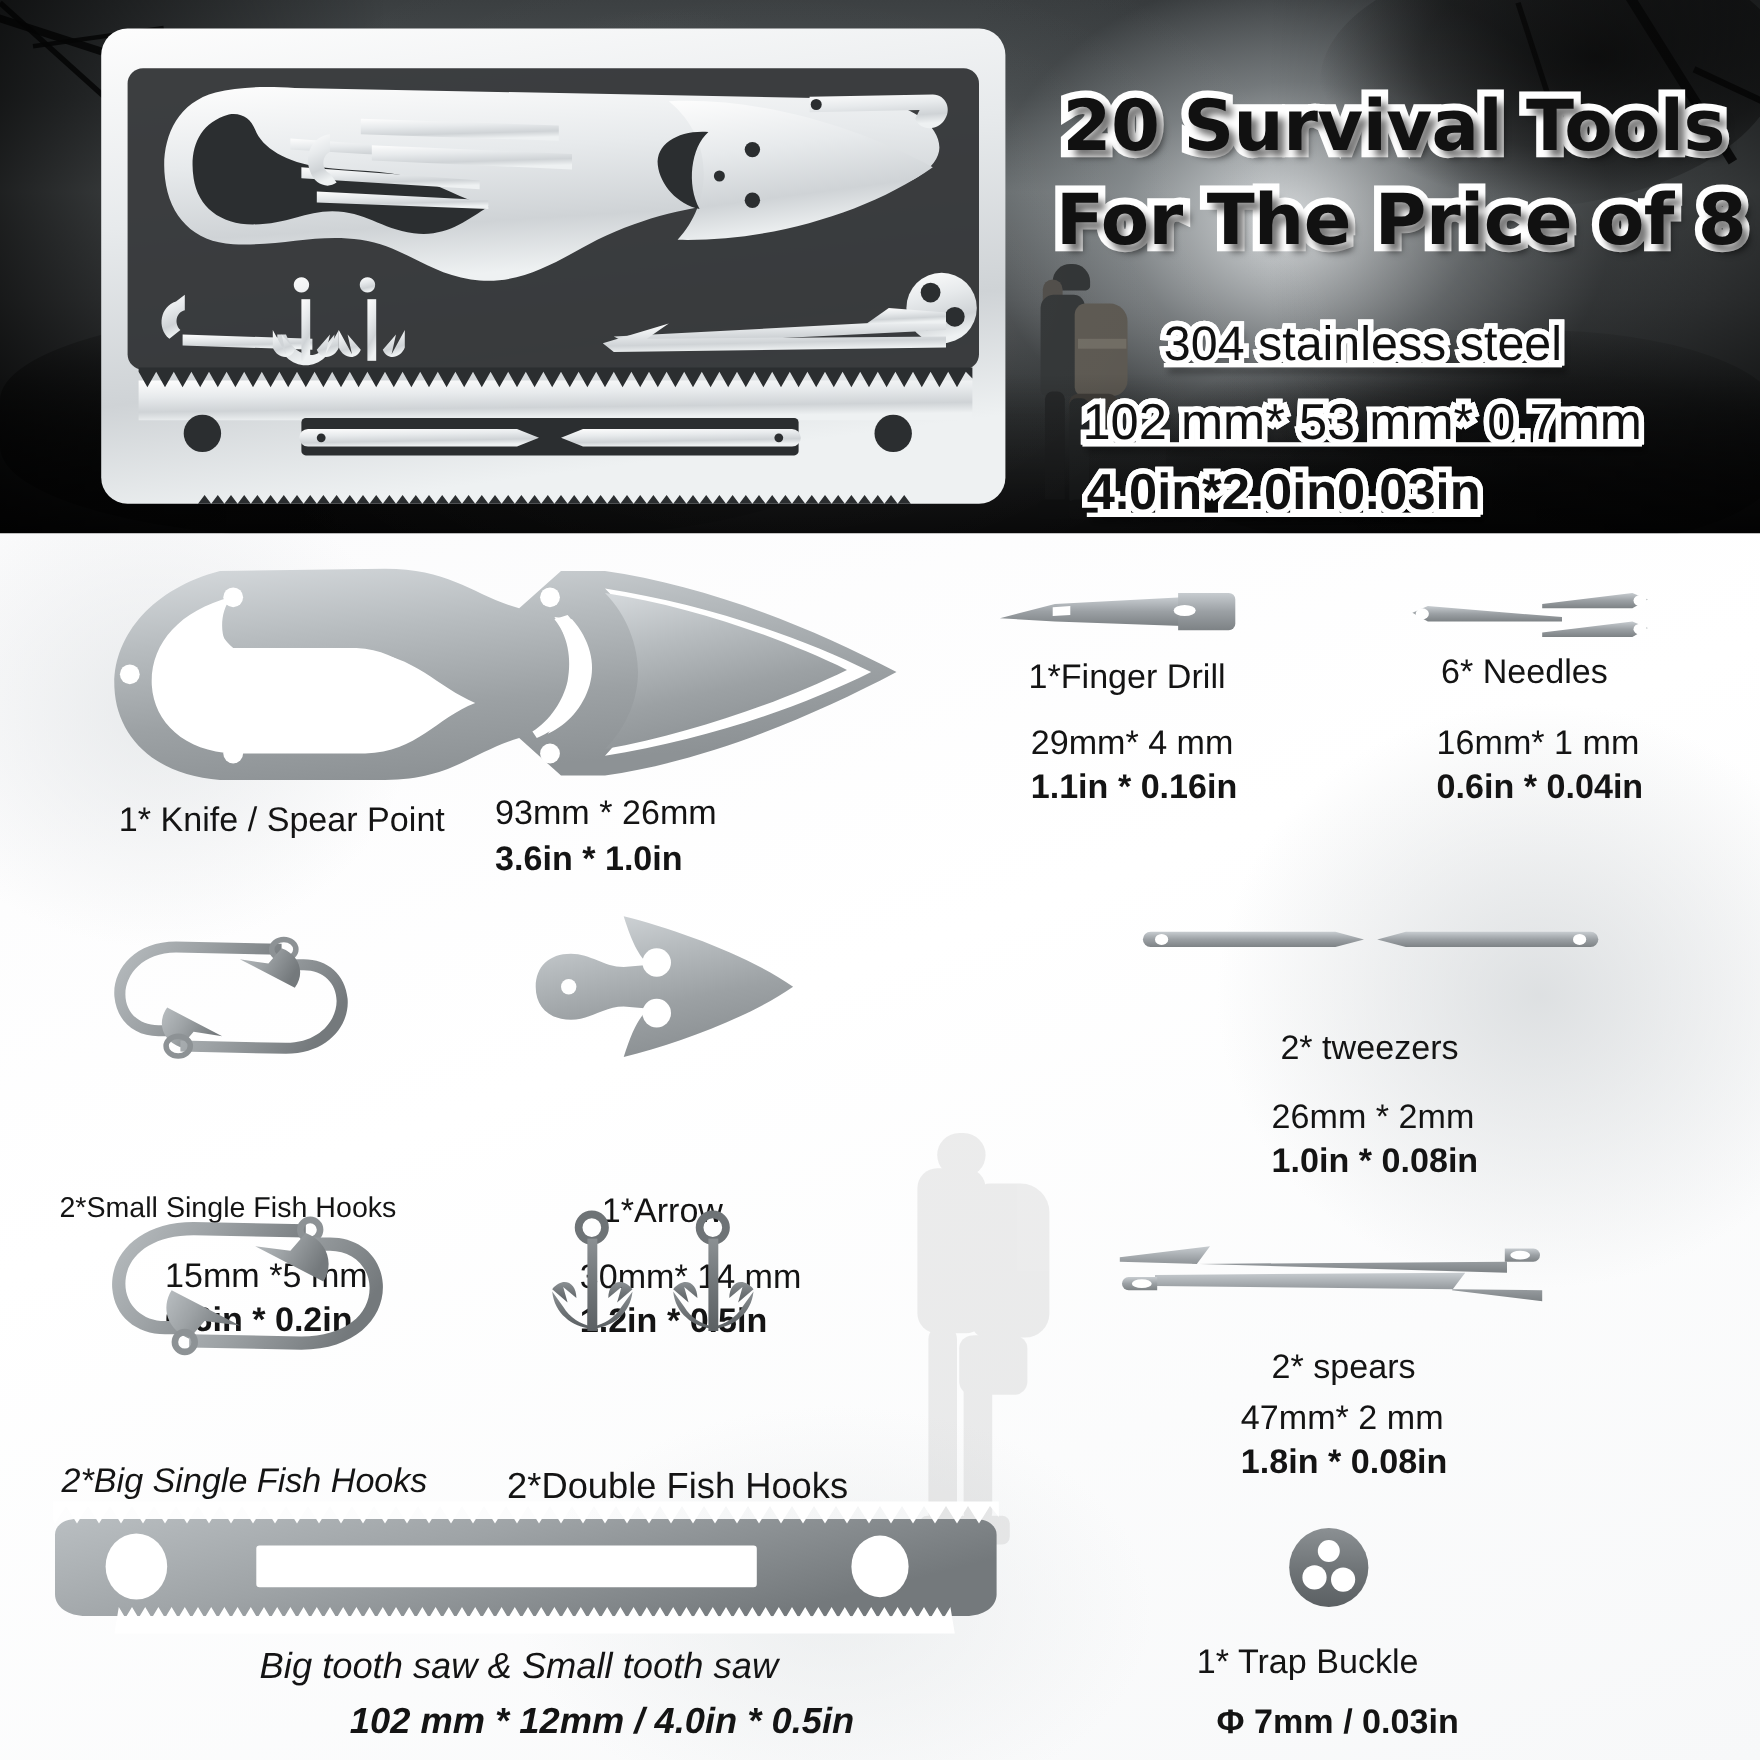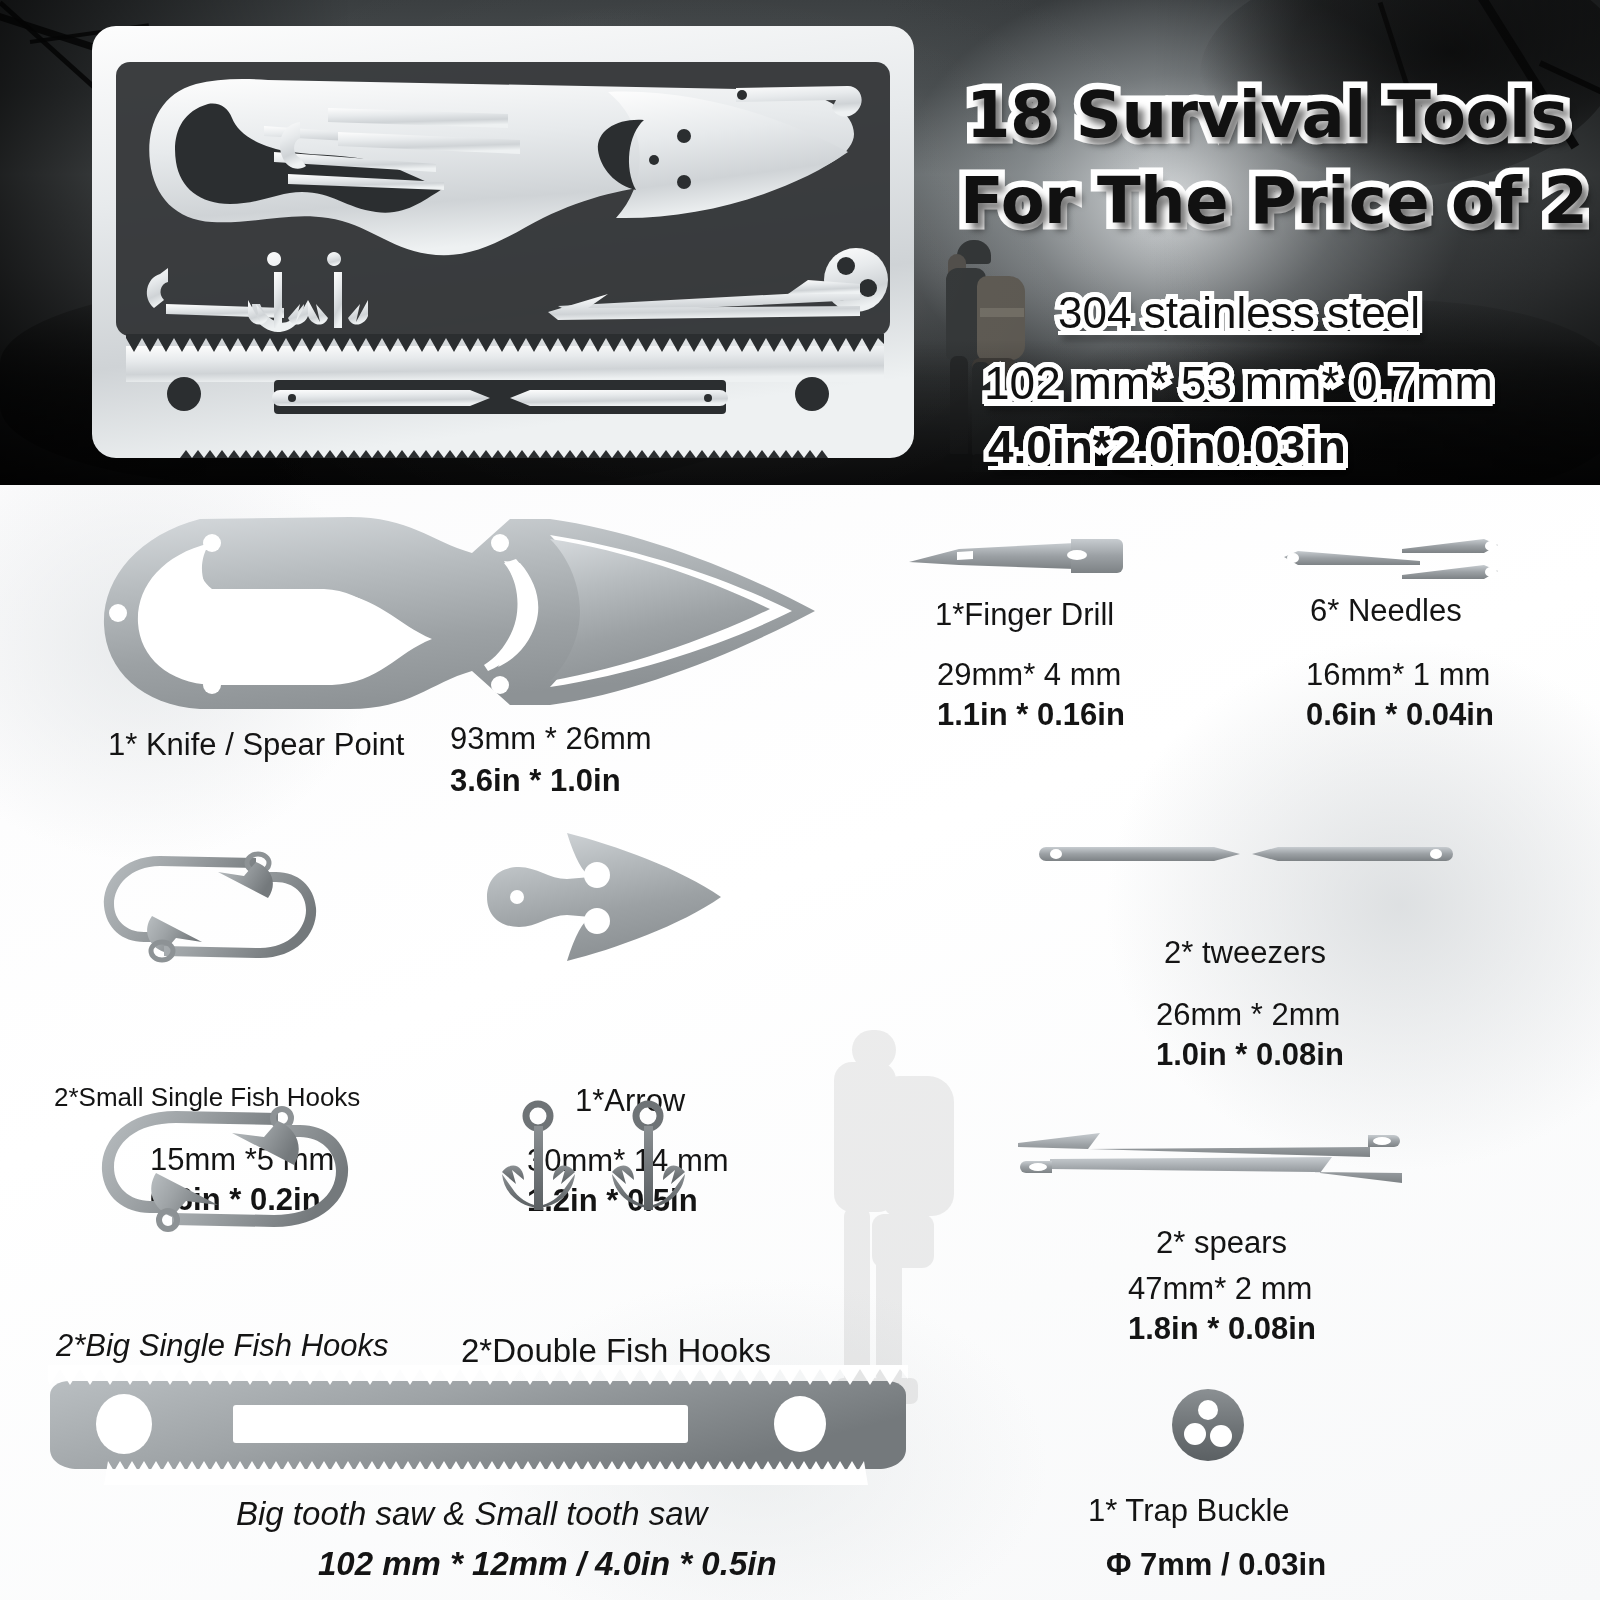--- a/index.html
+++ b/index.html
@@ -232,22 +232,22 @@
 
     <rect fill="#2b2e30" x="186" y="358" width="452" height="34" rx="4"></rect>
     <path class="steel-hero" d="M192,368 h190 l20,8 l-20,8 h-190 a8,8 0 0 1 0,-16 Z"></path>
     <path class="steel-hero" d="M632,368 h-190 l-20,8 l20,8 h190 a8,8 0 0 0 0,-16 Z"></path>
     <circle fill="#2b2e30" cx="204" cy="376" r="4"></circle>
     <circle fill="#2b2e30" cx="620" cy="376" r="4"></circle>
 
     <path fill="#2b2e30" d="M92,436 L98,428 L104,436 L110,428 L116,436 L122,428 L128,436 L134,428 L140,436 L146,428 L152,436 L158,428 L164,436 L170,428 L176,436 L182,428 L188,436 L194,428 L200,436 L206,428 L212,436 L218,428 L224,436 L230,428 L236,436 L242,428 L248,436 L254,428 L260,436 L266,428 L272,436 L278,428 L284,436 L290,428 L296,436 L302,428 L308,436 L314,428 L320,436 L326,428 L332,436 L338,428 L344,436 L350,428 L356,436 L362,428 L368,436 L374,428 L380,436 L386,428 L392,436 L398,428 L404,436 L410,428 L416,436 L422,428 L428,436 L434,428 L440,436 L446,428 L452,436 L458,428 L464,436 L470,428 L476,436 L482,428 L488,436 L494,428 L500,436 L506,428 L512,436 L518,428 L524,436 L530,428 L536,436 L542,428 L548,436 L554,428 L560,436 L566,428 L572,436 L578,428 L584,436 L590,428 L596,436 L602,428 L608,436 L614,428 L620,436 L626,428 L632,436 L638,428 L644,436 L650,428 L656,436 L662,428 L668,436 L674,428 L680,436 L686,428 L692,436 L698,428 L704,436 L710,428 L716,436 L722,428 L728,436 L734,428 L740,436 L92,436 Z"></path>
   </svg>
 
-  <div class="hdl" style="left:966px;top:78px;font-size:64px;">18 Survival Tools</div>
-  <div class="hdl" style="left:960px;top:164px;font-size:64px;">For The Price of 2</div>
+  <div class="hdl" style="left:966px;top:78px;font-size:64px;">20 Survival Tools</div>
+  <div class="hdl" style="left:960px;top:164px;font-size:64px;">For The Price of 8</div>
   <div class="sub" style="left:1058px;top:288px;font-size:44px;">304 stainless steel</div>
   <div class="sub" style="left:984px;top:356px;font-size:46px;">102 mm* 53 mm* 0.7mm</div>
   <div class="sub" style="left:988px;top:420px;font-size:46px;font-weight:700;">4.0in*2.0in0.03in</div>
 </div>
 
 <div id="specs">
   <div id="specs-bg"></div>
 
   <div id="hiker-wm">
     <div class="pc" style="left:52px;top:0px;width:44px;height:40px;border-radius:22px;"></div>
@@ -327,21 +327,21 @@
     <div class="lbl b" style="left:90px;top:342px;font-size:31px;">0.6in * 0.2in</div>
   </div>
 
   <div class="cell" style="left:475px;top:340px;">
     <svg width="260" height="145" viewBox="0 0 260 145">
       <path class="steel-a" d="M92,8 C100,34 108,48 116,52 L92,54 C74,54 62,42 44,42 C24,42 12,54 12,72 C12,90 24,102 44,102 C62,102 74,90 92,90 L116,92 C108,96 100,110 92,136 C140,124 206,100 246,72 C206,44 140,20 92,8 Z"></path>
       <circle fill="#ffffff" cx="42" cy="72" r="7"></circle>
       <circle fill="#ffffff" cx="122" cy="50" r="13"></circle>
       <circle fill="#ffffff" cx="122" cy="96" r="13"></circle>
     </svg>
-    <div class="lbl" style="left:72px;top:258px;font-size:31px;margin-left:28px;">1*Arrow</div>
+    <div class="lbl" style="left:72px;top:258px;font-size:31px;">1*Arrow</div>
     <div class="lbl" style="left:52px;top:318px;font-size:31px;">30mm* 14 mm</div>
     <div class="lbl b" style="left:52px;top:358px;font-size:31px;">1.2in * 0.5in</div>
   </div>
 
   <div class="cell" style="left:1036px;top:350px;">
     <svg width="420" height="40" viewBox="0 0 420 40">
       <path class="steel-b" d="M10,12 h168 l26,7 l-26,7 h-168 a7,7 0 0 1 0,-14 Z"></path>
       <path class="steel-b" d="M410,12 h-168 l-26,7 l26,7 h168 a7,7 0 0 0 0,-14 Z"></path>
       <ellipse fill="#ffffff" cx="20" cy="19" rx="6" ry="5"></ellipse>
       <ellipse fill="#ffffff" cx="400" cy="19" rx="6" ry="5"></ellipse>

